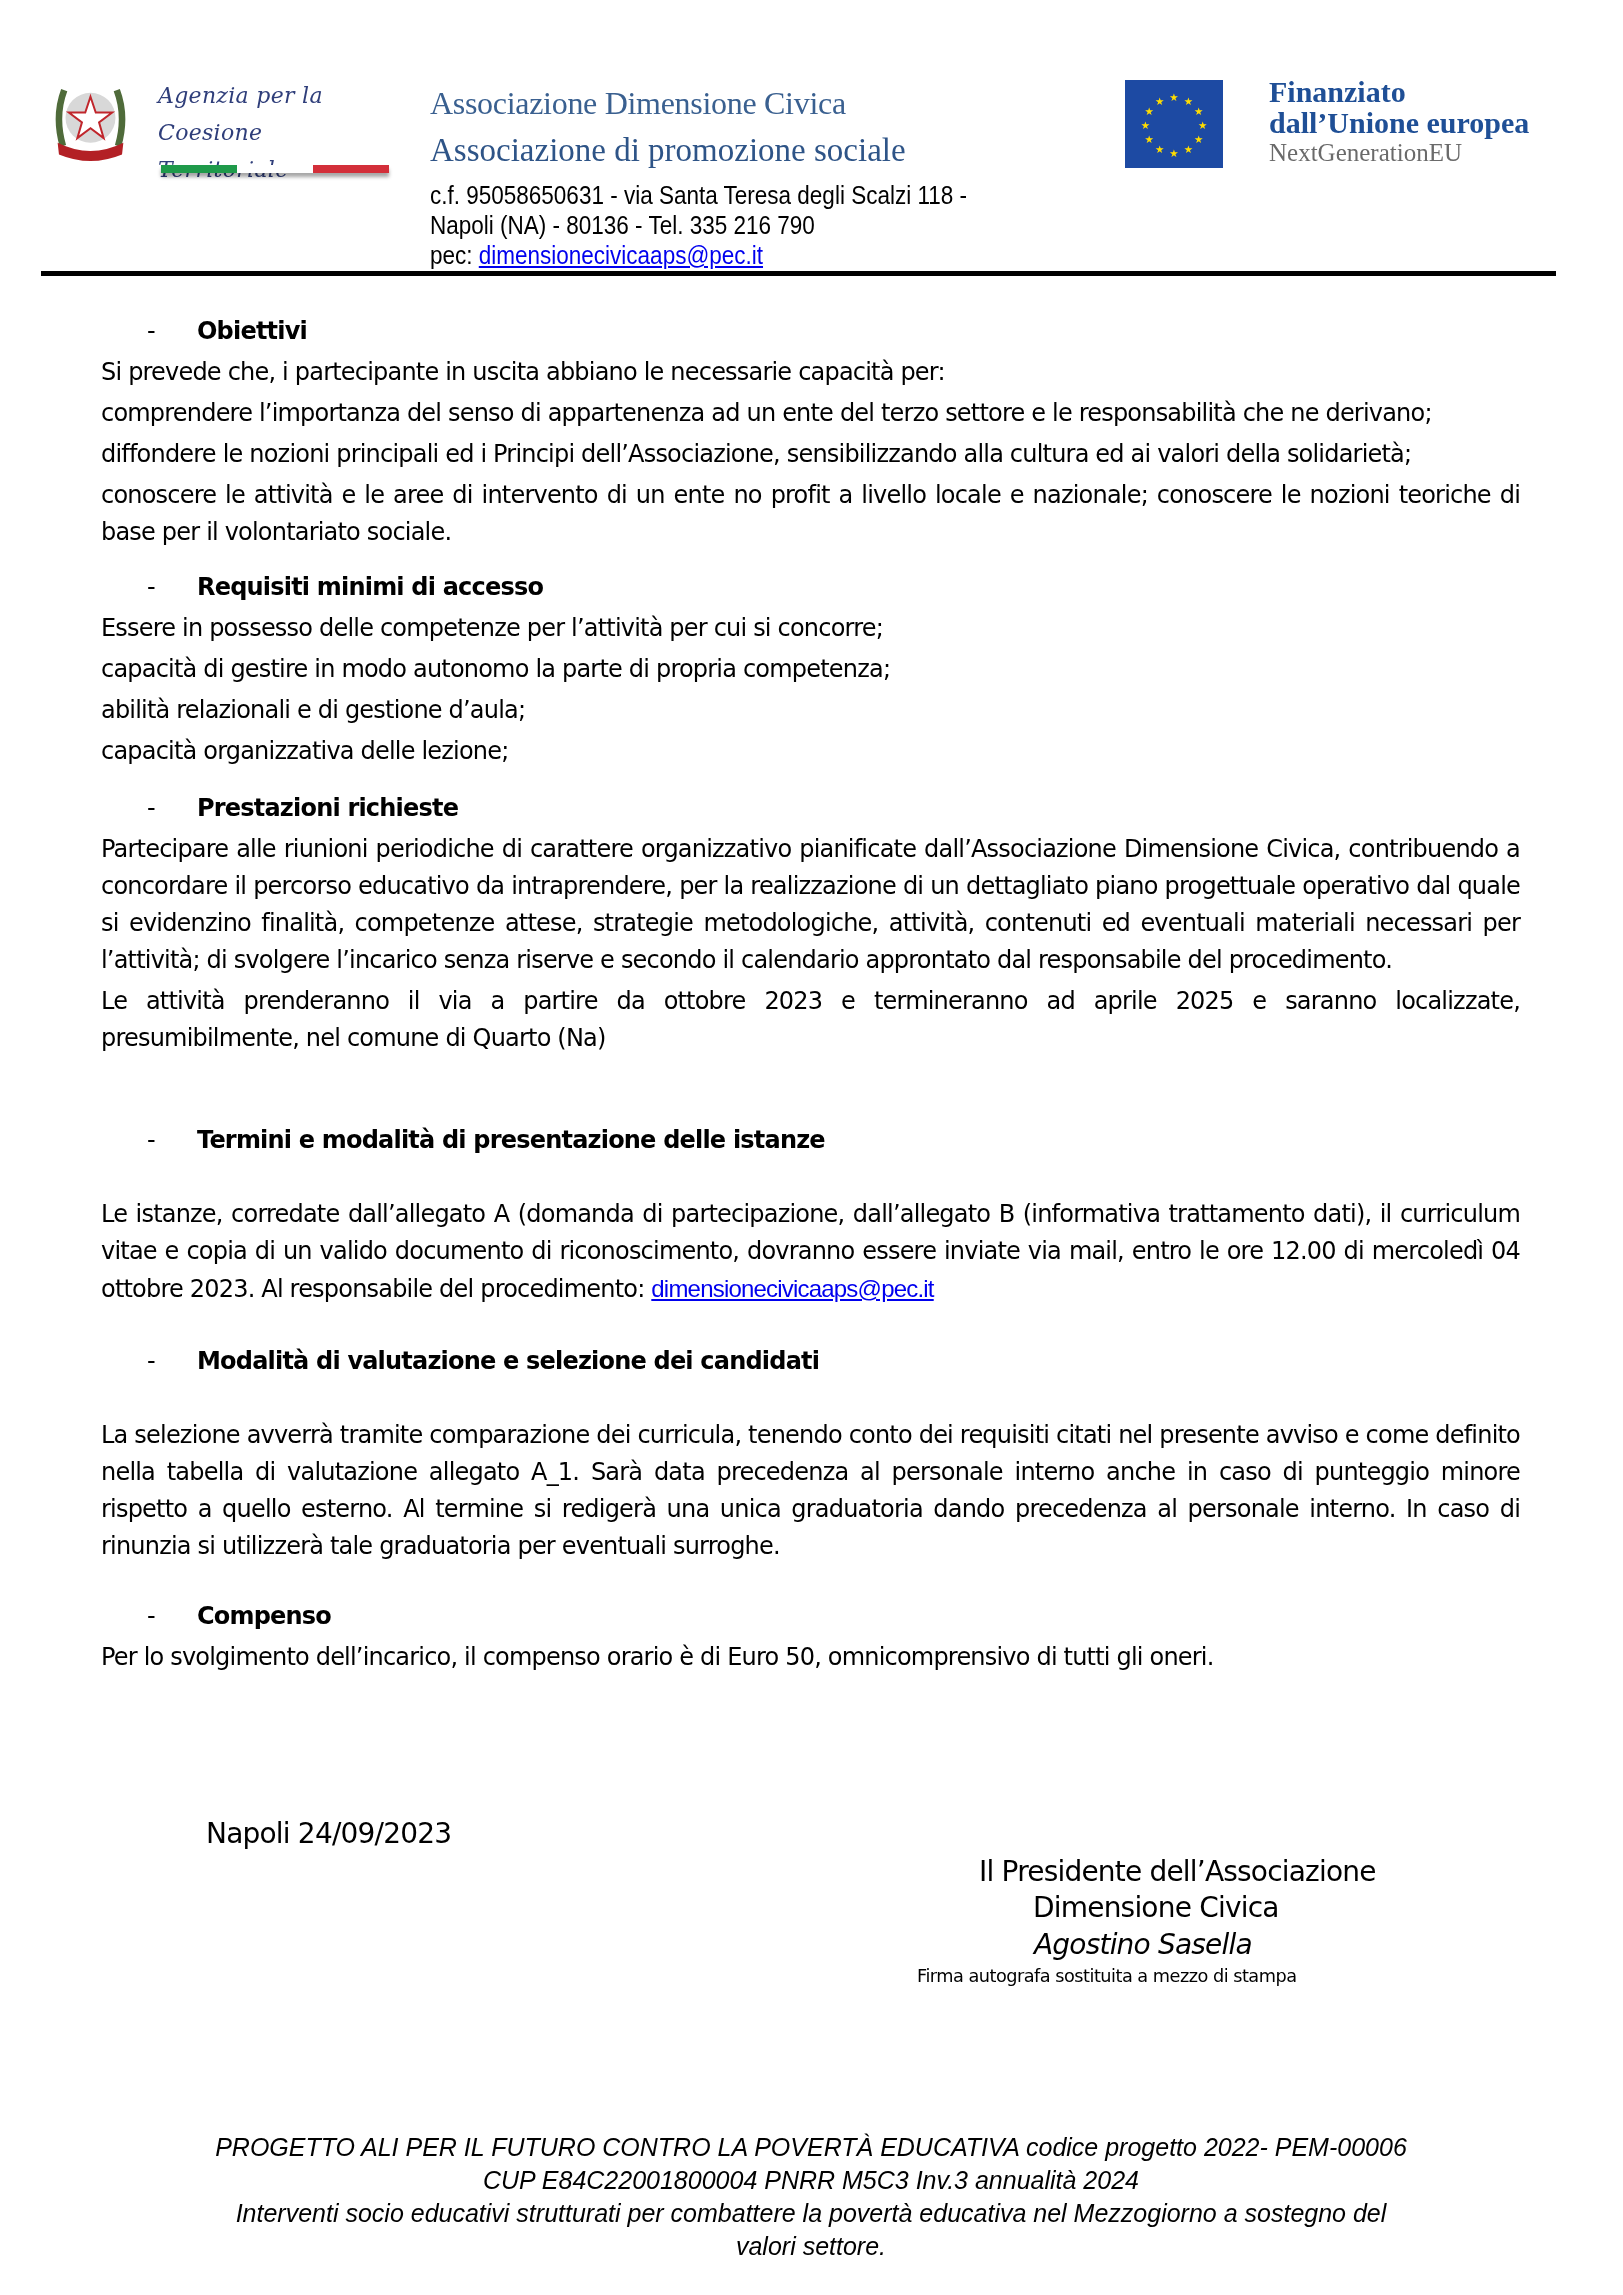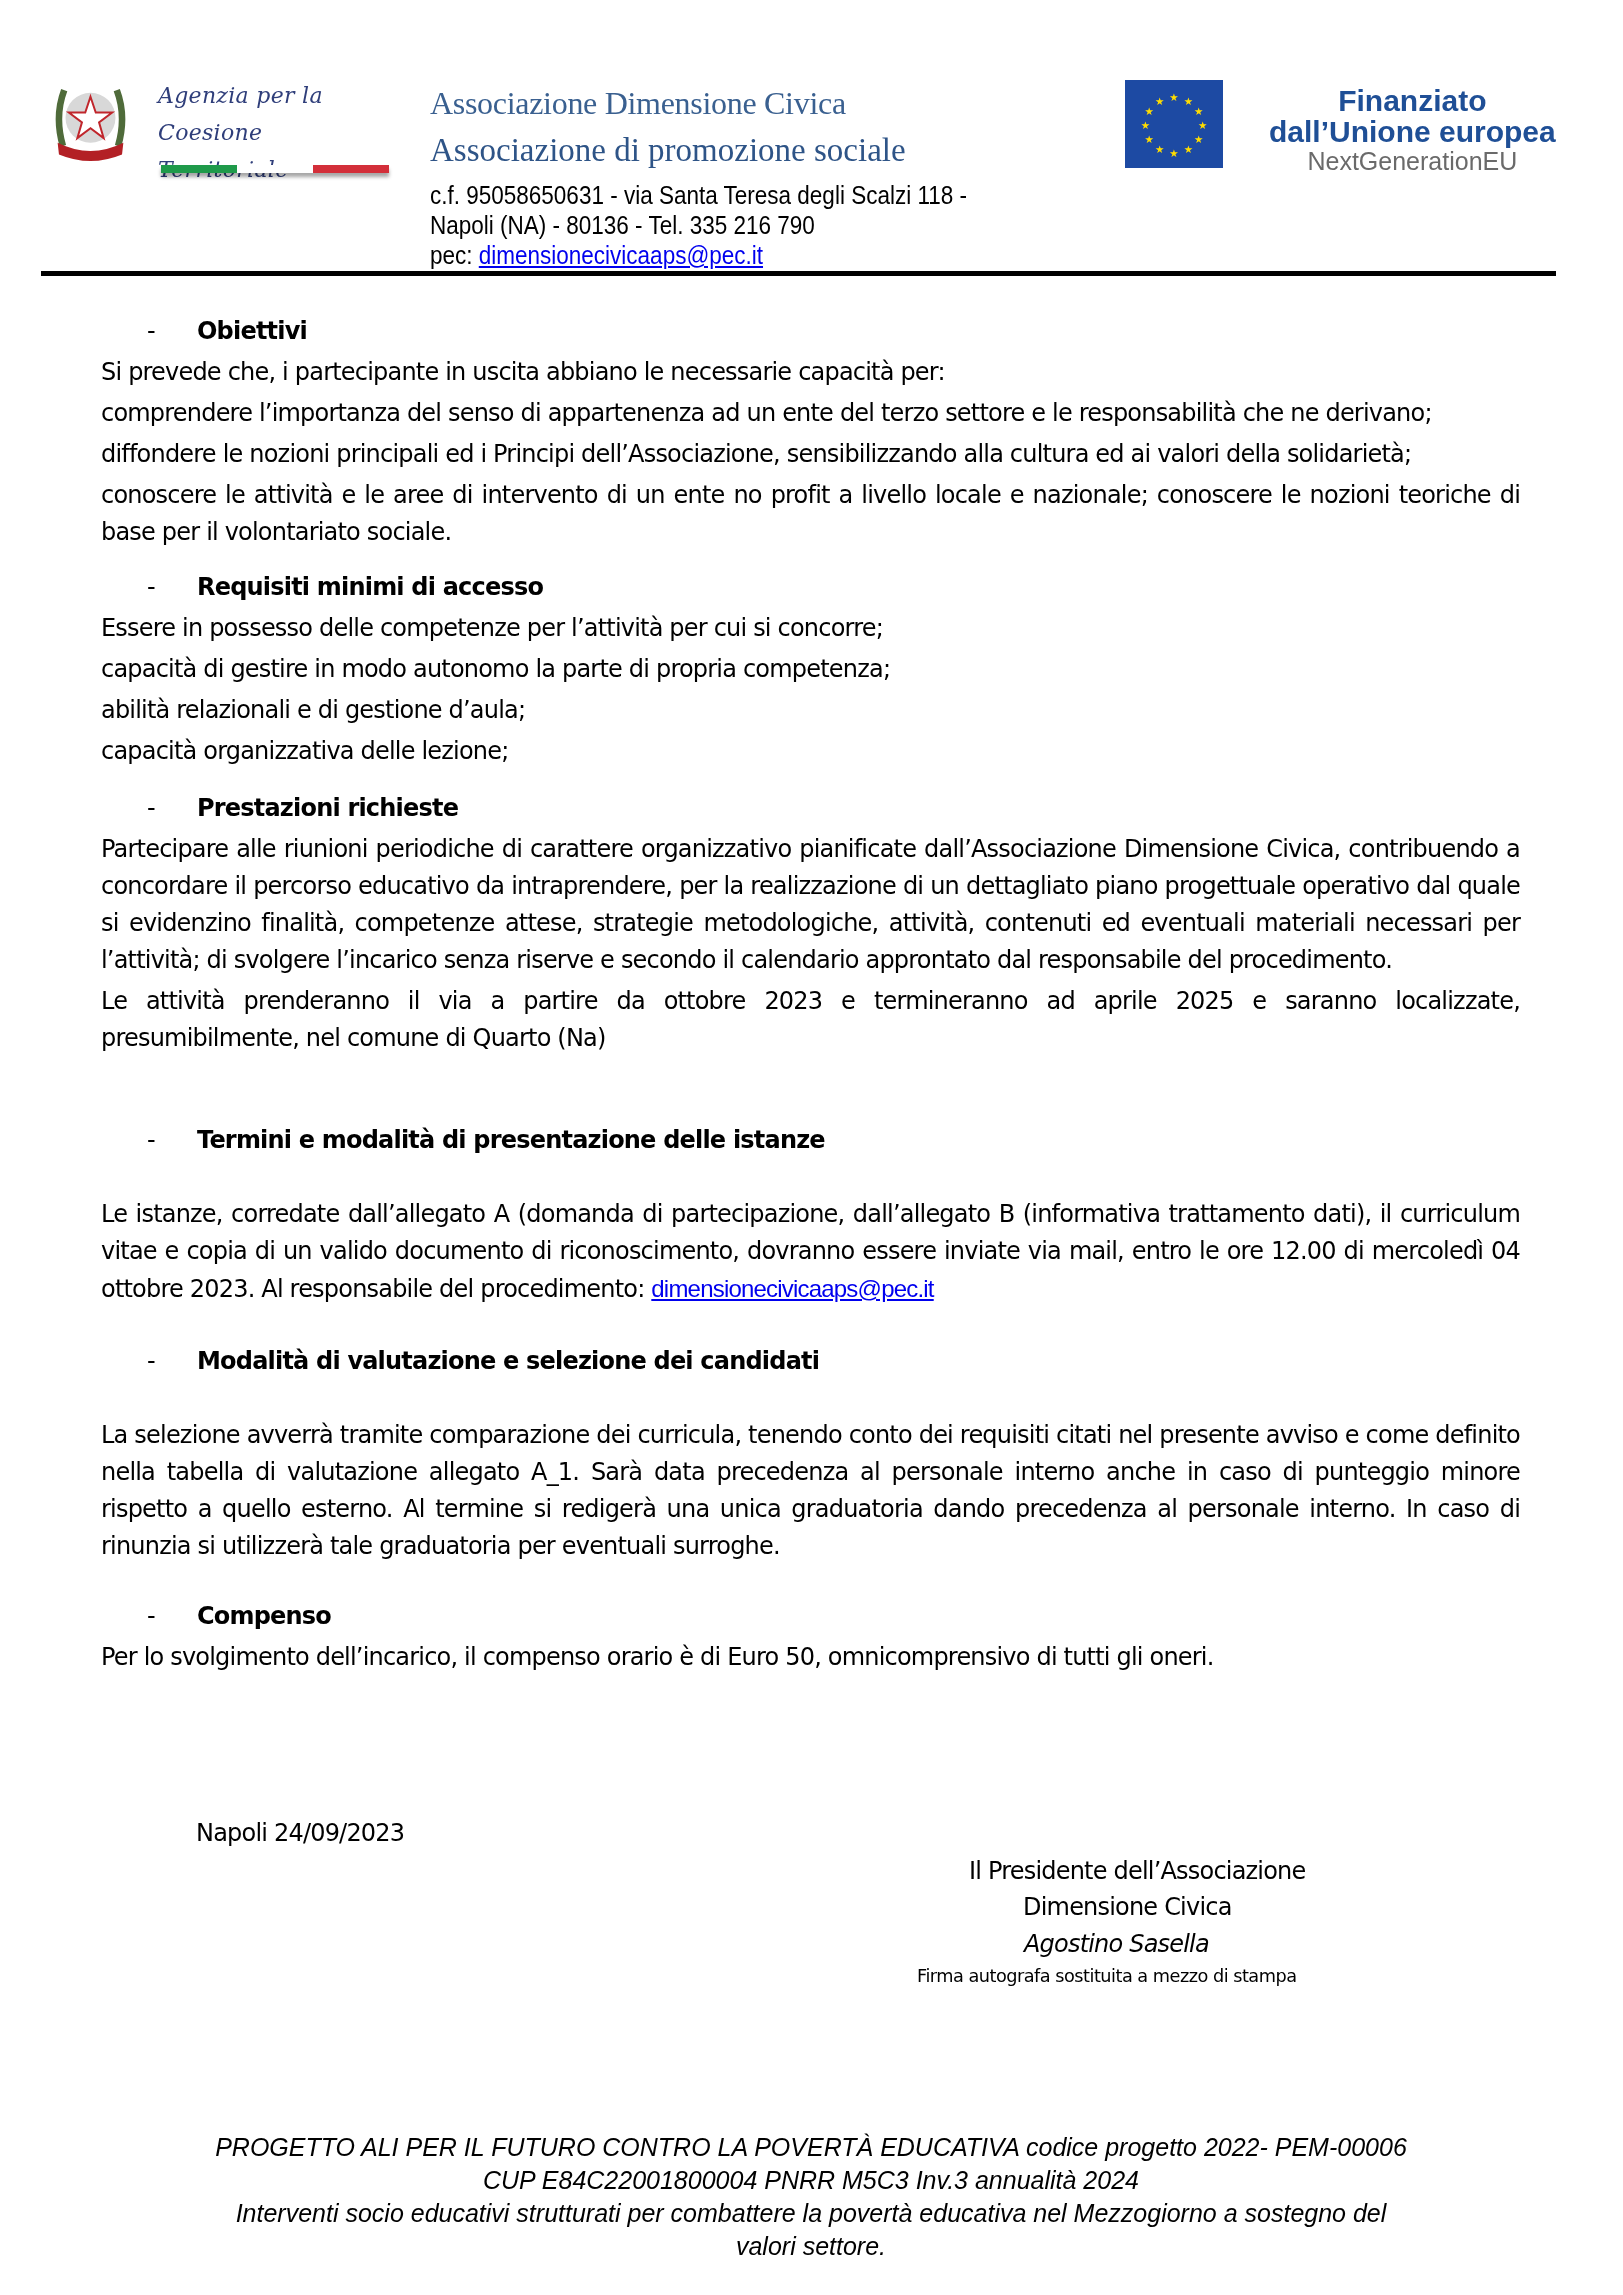--- a/index.html
+++ b/index.html
@@ -10,34 +10,34 @@
     .emblem { left: 51px; top: 77px; width: 79px; height: 92px; }
     .agency-text { left: 158px; top: 77px; width: 236px; height: 79px;
       font-family: "DejaVu Serif", serif; font-style: italic; color: #2f3e7a; font-size: 22px; line-height: 37px; letter-spacing: 0.3px; }
     .flagbar { left: 161px; top: 165px; width: 228px; height: 7.9px; display: flex; box-shadow: 0 3.9px 3.9px rgba(0,0,0,0.35); }
     .flagbar span { flex: 1; }
     .org-title { left: 430px; top: 77px; font-family: "Liberation Serif", serif; font-size: 32px; color: #3a6090; white-space: nowrap; line-height: 52px; letter-spacing: -0.3px; }
     .org-sub { left: 430px; top: 131px; font-family: "Liberation Serif", serif; font-size: 33px; color: #2e5487; white-space: nowrap; line-height: 39px; }
     .contact { left: 430px; font-family: "Liberation Sans", sans-serif; font-size: 25px; white-space: nowrap; line-height: 30px; transform: scaleX(0.9); transform-origin: left top; }
     .contact a { color: #0000ee; text-decoration: underline; }
     .eu-flag { left: 1125px; top: 80px; width: 98px; height: 88px; background: #1d4aa3; }
-    .eu-text { left: 1269px; top: 85px; font-family: Liberation Sans, sans-serif; white-space: nowrap; text-align: center; }
+    .eu-text { left: 1269px; top: 76px; font-family: Liberation Serif, serif; white-space: nowrap; }
     .eu-text .l1, .eu-text .l2 { color: #1f4f96; font-weight: bold; font-size: 30px; line-height: 31px; }
     .eu-text .l3 { color: #6a6a6a; font-size: 25px; line-height: 29px; }
     .separator { left: 41px; top: 271px; width: 1515px; height: 4.6px; background: #000; }
     .section { position: absolute; left: 97px; width: 1427px; font-family: "DejaVu Sans", sans-serif; font-size: 24px; line-height: 37px; letter-spacing: -0.8px; }
     .heading { display: flex; align-items: baseline; height: 37px; }
     .heading .dash { width: 50px; padding-left: 50px; }
     .heading .label { font-weight: bold; }
     .para { text-align: justify; text-align-last: left; }
     .para p { margin: 4px; }
     .mail-link { color: #0000ee; text-decoration: underline; font-family: "Liberation Sans", sans-serif; }
 
     
-    .sig { font-family: "DejaVu Sans", sans-serif; font-size: 24px; line-height: 37px; letter-spacing: -0.8px; white-space: nowrap; }
+    .sig { font-family: "DejaVu Sans", sans-serif; font-size: 28px; line-height: 37px; letter-spacing: -0.8px; white-space: nowrap; margin-left: 10px; }
     .sig-small { font-family: "DejaVu Sans", sans-serif; font-size: 17.7px; letter-spacing: -0.5px; white-space: nowrap; }
 
     
     .footer { left: 65px; width: 1492px; top: 2131px; text-align: center; font-family: "Liberation Sans", sans-serif; font-style: italic; font-size: 25px; line-height: 33px; }
     .footer div { white-space: nowrap; }
   </style>
 </head>
 <body>
 
 <header>

